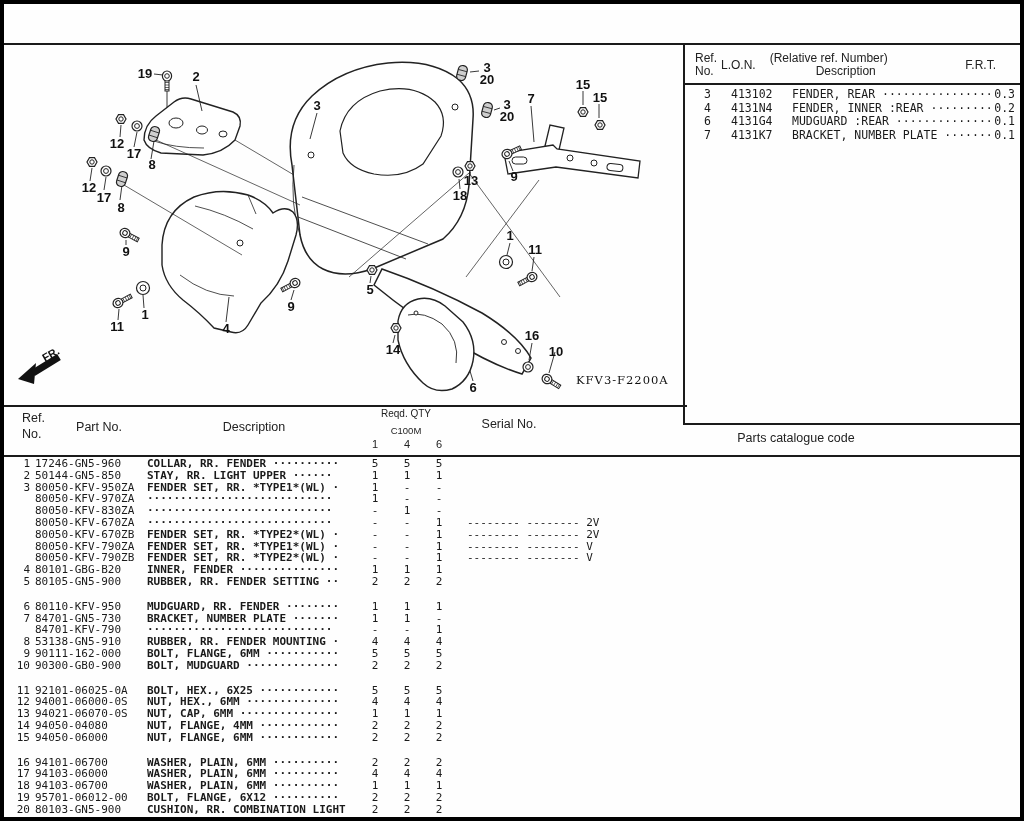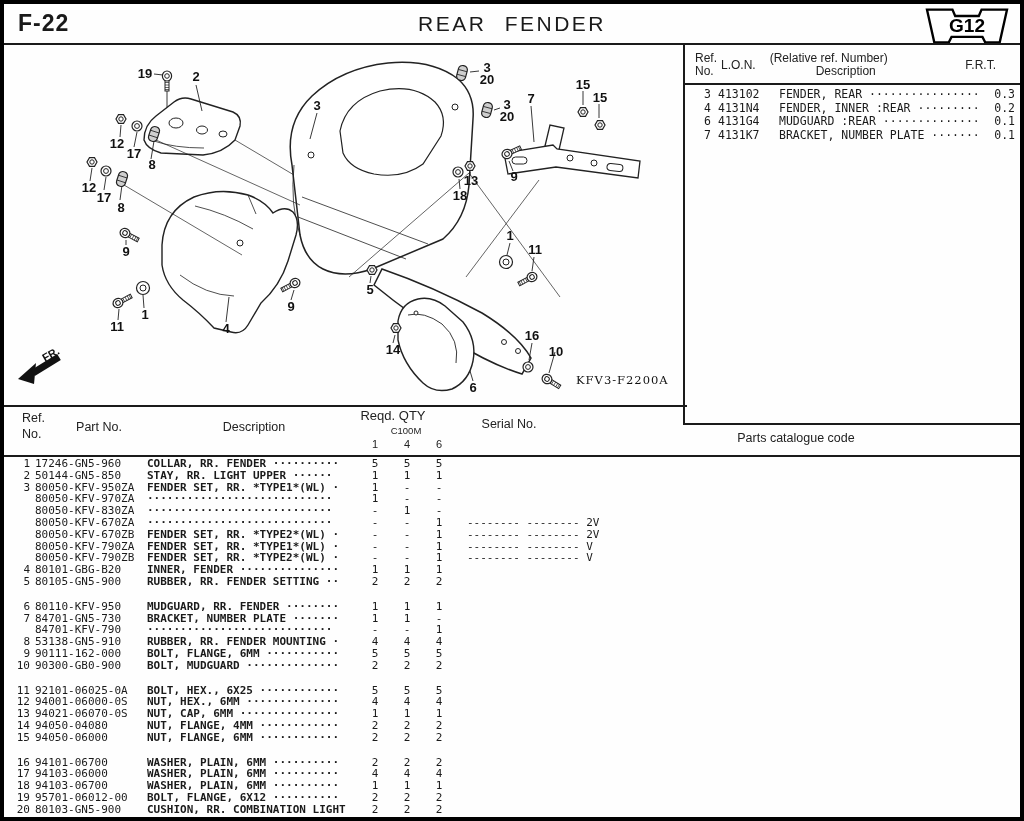--- a/index.html
+++ b/index.html
@@ -29,33 +29,33 @@
     border-left:2px solid #1a1a1a; border-bottom:2px solid #1a1a1a; box-sizing:border-box; }
   #ref-head { display:flex; align-items:center; padding:7px 4px 3px 10px; font-size:12px; color:#222; }
   .rh-two { line-height:13px; }
   #rh-lon { margin-left:4px; }
   #rh-desc { flex:1; margin-left:14px; line-height:13px; }
   #rh-desc .l2 { padding-left:46px; }
   #rh-frt { margin-right:20px; }
   #ref-rule { height:2px; background:#1a1a1a; margin:2px 0 3px 0; }
   .rrow { display:flex; font-size:11.5px; line-height:13.5px; white-space:pre; }
   .c-rref { width:26px; text-align:right; }
-  .c-rlon { margin-left:7px; width:52px; }
+  .c-rlon { margin-left:20px; width:52px; }
   .c-rdesc { margin-left:9px; }
   .c-rfrt { margin-left:auto; padding-right:5px; }
 
   
   #pt-topline  { position:absolute; left:0; top:401px; width:683px; height:2px; background:#1a1a1a; }
   #pt-headline { position:absolute; left:0; top:451px; width:100%; height:2px; background:#1a1a1a; }
   .pth { position:absolute; font-size:12.5px; color:#222; white-space:nowrap; }
   .ctr { transform:translateX(-50%); }
   #h-ref1 { left:18px; top:407px; } #h-ref2 { left:18px; top:423px; }
   #h-part { left:95px;  top:416px; }
   #h-desc { left:250px; top:416px; }
-  #h-qty  { left:389px; top:404px; font-size:13px; }
+  #h-qty  { left:402px; top:404px; font-size:10px; }
   #h-model{ left:402px; top:421px; font-size:9.5px; }
   #h-q1 { left:371px; top:434px; font-size:11px; }
   #h-q4 { left:403px; top:434px; font-size:11px; }
   #h-q6 { left:435px; top:434px; font-size:11px; }
   #h-serial { left:505px; top:413px; }
   #h-cat { left:792px; top:427px; }
 
   
   #parts-body { position:absolute; left:0; top:454px; width:100%; bottom:0; overflow:hidden; }
   .pgroup { margin-bottom:13px; }
@@ -64,28 +64,20 @@
   .c-part { width:112px; margin-left:5px; }
   .c-desc { width:212px;font-weight:bold; }
   .c-q    { width:32px; text-align:center; }
   .c-serial { margin-left:12px; }
 </style>
 </head>
 <body>
 
 <div id="page">
 
-  <div id="hdr">
-    <div id="page-code">F-22</div>
-    <div id="page-title">REAR FENDER</div>
-    <svg id="badge" viewBox="0 0 100 44">
-      <path d="M6,4 L34,4 L37,11 L63,11 L66,4 L94,4 L86,40 L70,40 L67,34 L33,34 L30,40 L14,40 Z" fill="#fff" stroke="#000" stroke-width="2.6"></path>
-      <text x="50" y="29" text-anchor="middle" fill="#000">G12</text>
-    </svg>
-  </div>
   <div id="hdr-rule"></div>
 
   <div id="diagram">
     <svg width="683" height="360" viewBox="0 0 683 360">
       <defs>
         <g id="f-bolt">
           <rect x="4" y="-2" width="11" height="4" fill="#fff" stroke="#222" stroke-width="1"></rect>
           <path d="M6.5,-2 L6.5,2 M9,-2 L9,2 M11.5,-2 L11.5,2 M13.5,-2 L13.5,2" stroke="#222" stroke-width="0.7"></path>
           <ellipse cx="0" cy="0" rx="5" ry="4.6" fill="#fff" stroke="#222" stroke-width="1.2"></ellipse>
           <circle cx="0" cy="0" r="2.3" fill="none" stroke="#222" stroke-width="1"></circle>

